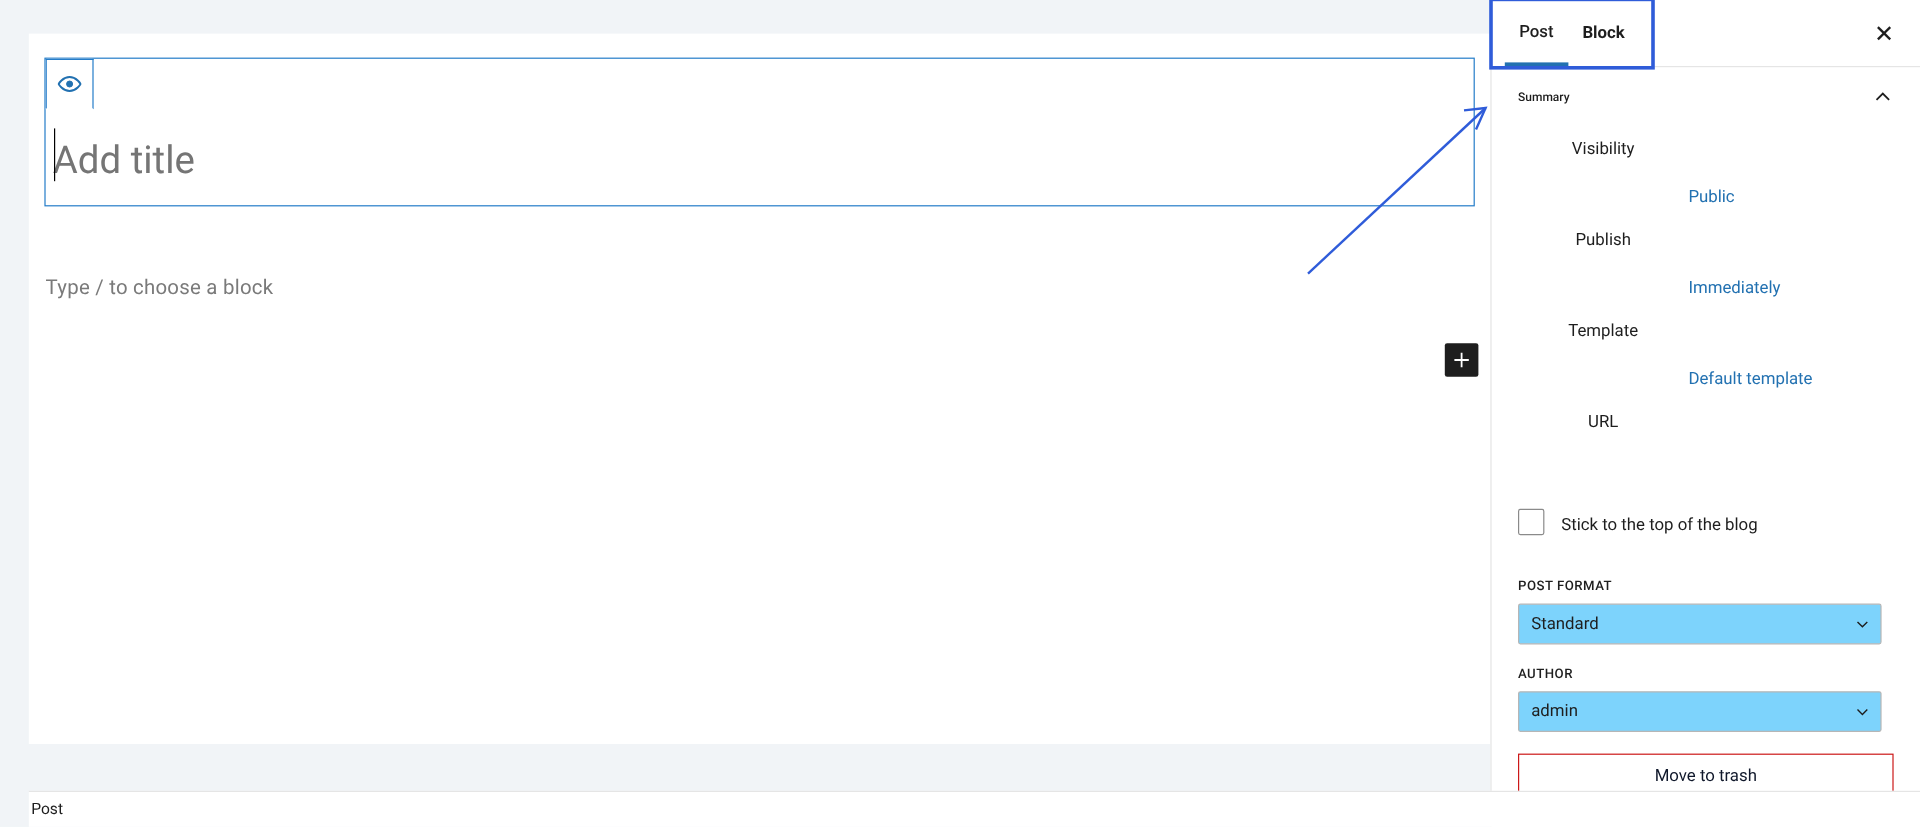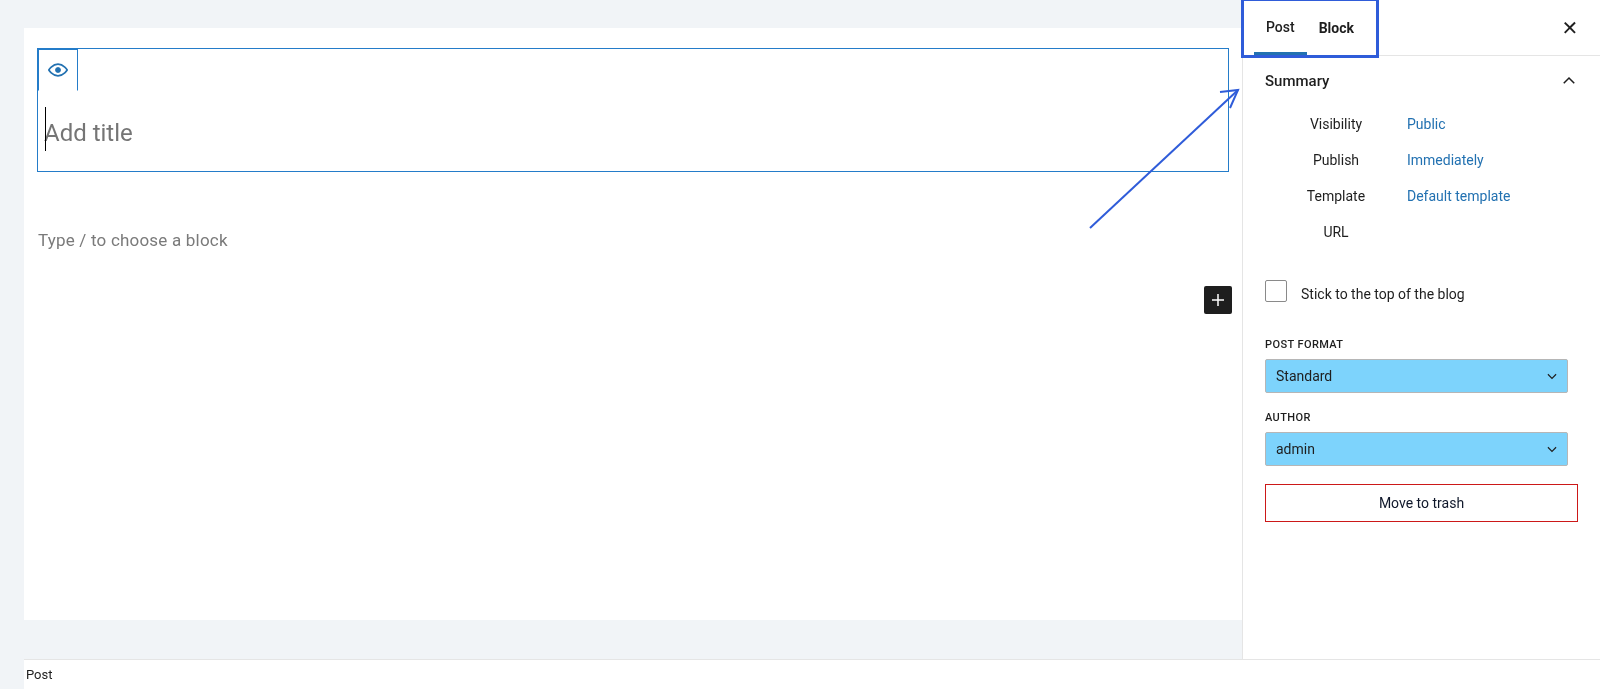--- a/index.html
+++ b/index.html
@@ -36,21 +36,21 @@
     width: 40px; height: 42px;
     border: 1px solid #247cc9; border-bottom: 1px solid #fff;
     background: #fff;
     display: flex; align-items: center; justify-content: center;
   }
   .eye-tab svg { stroke: #2271b1; fill: #2271b1; }
   .title-input {
     position: absolute; left: 0; top: 41px; right: 0; bottom: 0;
     border: none; outline: none; width: 100%;
     padding: 4px 6px 0 6px;
-    font-size: 24px; color: #555; font-weight: 400;
+    font-size: 32px; color: #555; font-weight: 400;
     background: transparent;
   }
   .title-cursor {
     position: absolute; left: 7px; top: 58px;
     width: 1px; height: 44px; background: #000;
   }
   .block-prompt {
     position: absolute; left: 14px; top: 202px;
     font-size: 17px; color: #7a7a7a; letter-spacing: .2px;
   }
@@ -83,27 +83,27 @@
   }
   .tab.active { border-bottom: 3px solid #2271b1; font-weight: 500; }
   .close-x {
     position: absolute; right: 12px; top: 0; bottom: 0;
     width: 36px; display: flex; align-items: center; justify-content: center;
     cursor: pointer; font-size: 20px; color: #1e1e1e;
   }
 
   .panel-head {
     display: flex; align-items: center; justify-content: space-between;
-    padding: 16px 22px; font-size: 15px; font-weight: 500; cursor: pointer;
+    padding: 16px 22px; font-size: 10px; font-weight: 500; cursor: pointer;
   }
   .chev { width: 18px; height: 18px; }
 
   .kv { display: flex; padding: 10px 22px; font-size: 14px; }
   .kv .k { width: 142px; color: #1e1e1e; text-align: center; }
-  .kv .v { color: #2271b1; cursor: pointer; }
+  .kv .v { color: #2271b1; cursor: pointer; margin-top: 40px; }
   .kv .v.plain { color: #1e1e1e; cursor: default; }
 
   .checks { padding: 22px 22px 14px 22px; }
   .check-row { display: flex; align-items: flex-end; gap: 14px; font-size: 14px; padding: 8px 0 18px 0; }
   .cbox {
     width: 22px; height: 22px; border: 1.5px solid #8a8a8a; border-radius: 2px;
     background: #fff; cursor: pointer; flex: none;
   }
 
   .field-block { padding: 4px 32px 0 22px; }

